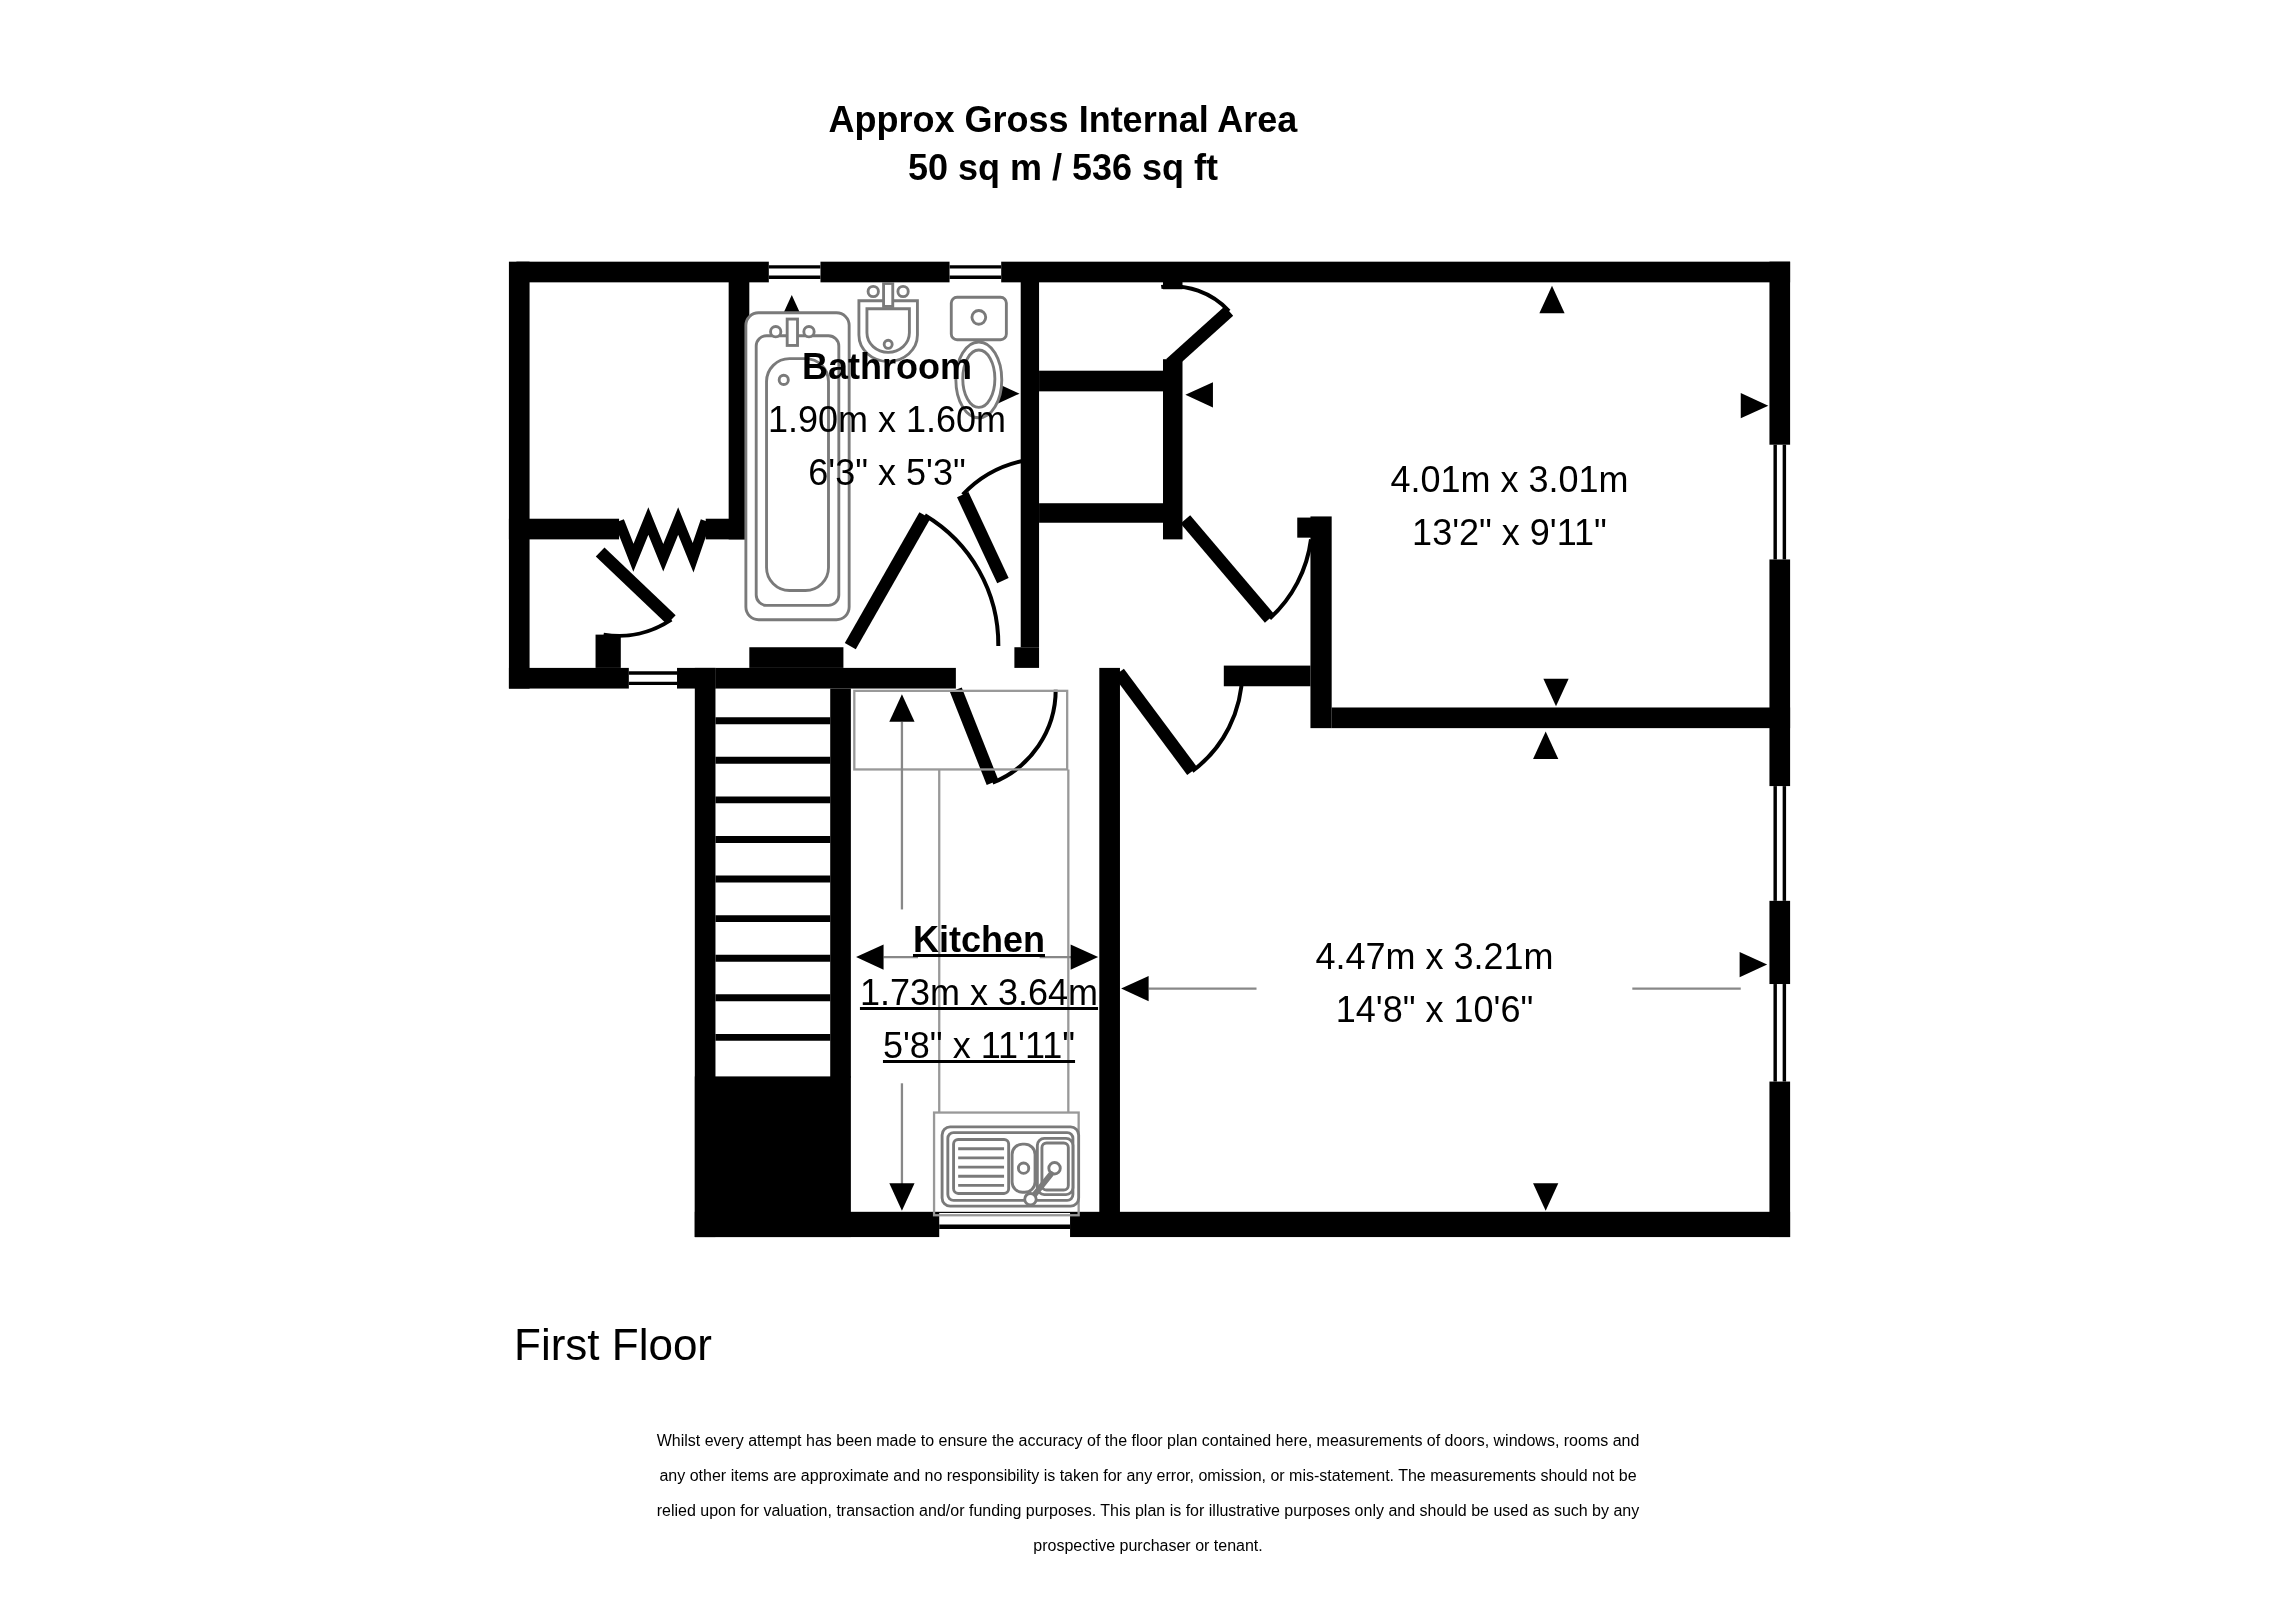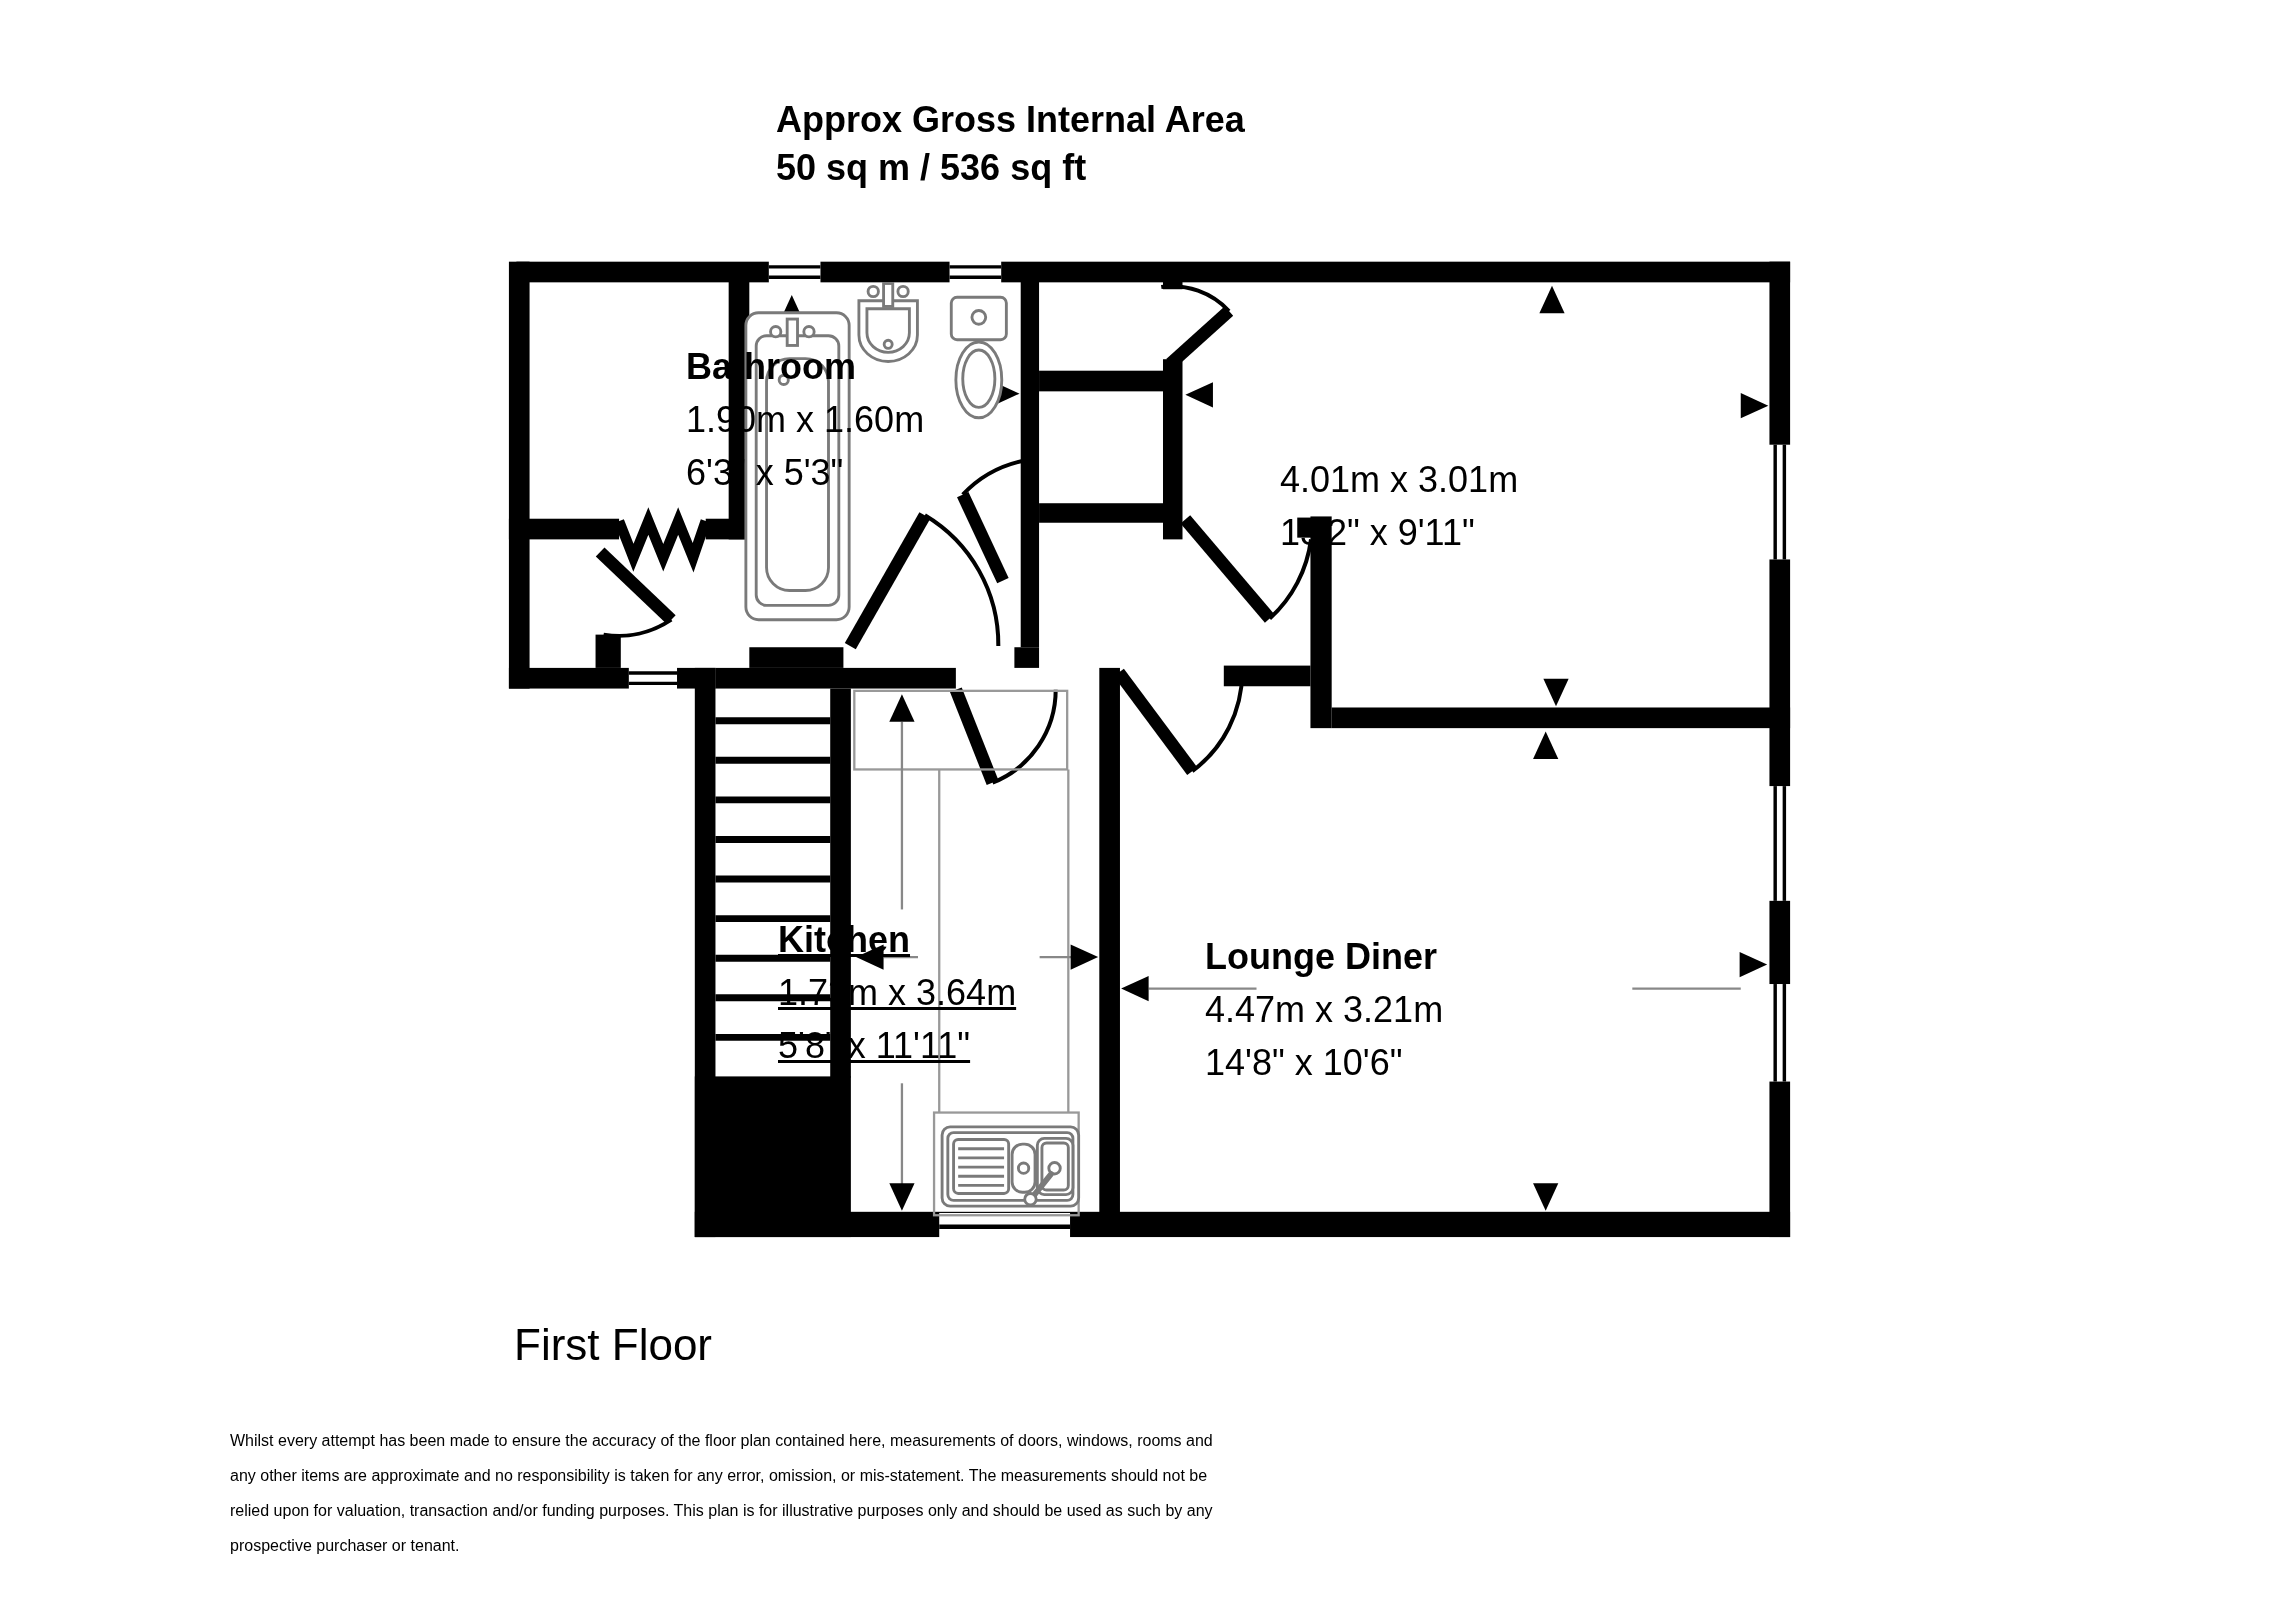--- a/index.html
+++ b/index.html
@@ -1,21 +1,21 @@
 <!DOCTYPE html>
 <html style="font-size:9.2px"><head>
 <meta charset="utf-8">
 <style>
   html,body{margin:0;padding:0;}
   body{
     width:2295px;height:1598px;position:relative;background:#ffffff;
     font-family:"Liberation Sans", sans-serif;color:#000;
   }
   .abs{position:absolute;}
-  .center{}
+  .center{text-align:center;}
   #title{
     left:776px;top:96px;width:574px;
     font-size:36px;font-weight:bold;line-height:48px;
   }
   .room-label{
     font-size:36px;line-height:53px;white-space:nowrap;
   }
   .room-label .rname{font-weight:bold;}
   #lbl-bathroom{left:686px;top:340px;width:402px;}
   #lbl-bedroom {left:1280px;top:453px;width:459px;}
@@ -250,21 +250,20 @@
   <div>13'2" x 9'11"</div>
 </div>
 
 <div id="lbl-kitchen" class="abs center room-label">
   <div class="rname">Kitchen</div>
   <div>1.73m x 3.64m</div>
   <div>5'8" x 11'11"</div>
 </div>
 
 <div id="lbl-lounge" class="abs center room-label">
-  <div class="rname">Lounge Diner</div>
   <div>4.47m x 3.21m</div>
   <div>14'8" x 10'6"</div>
 </div>
 
 <div id="floor-label" class="abs">First Floor</div>
 
 <div id="disclaimer" class="abs center">
   <div>Whilst every attempt has been made to ensure the accuracy of the floor plan contained here, measurements of doors, windows, rooms and</div>
   <div>any other items are approximate and no responsibility is taken for any error, omission, or mis-statement. The measurements should not be</div>
   <div>relied upon for valuation, transaction and/or funding purposes. This plan is for illustrative purposes only and should be used as such by any</div>

